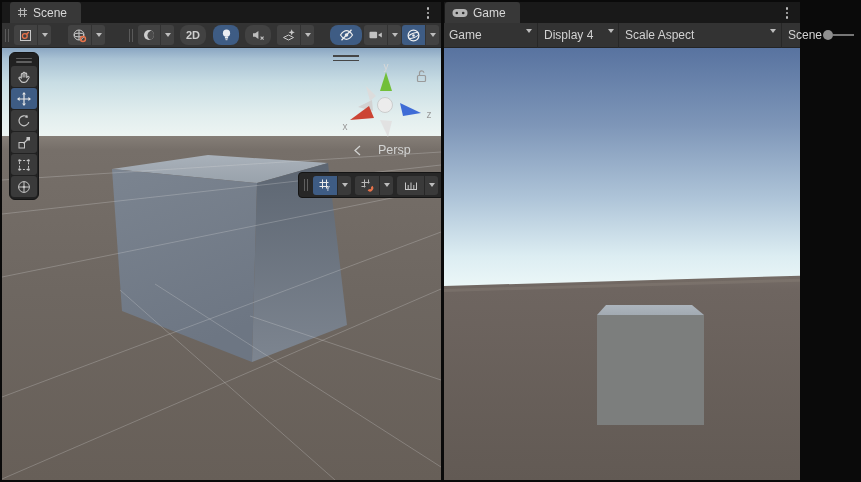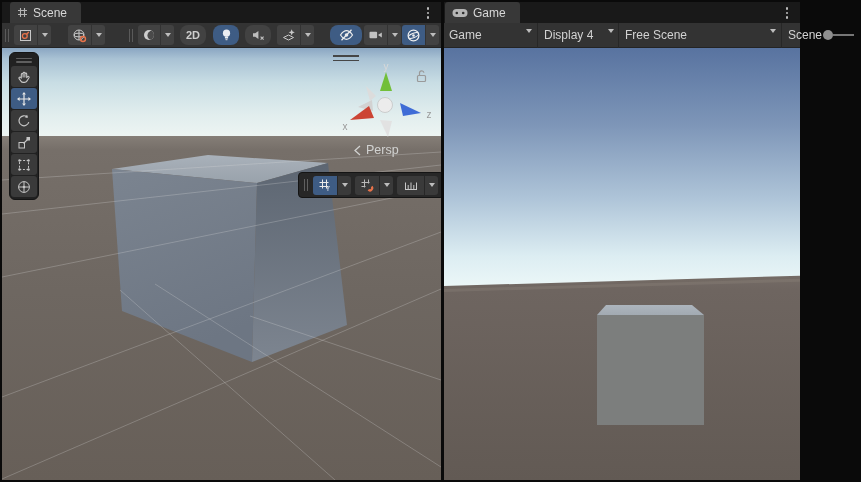--- a/index.html
+++ b/index.html
@@ -72,21 +72,21 @@
   }
   #toolstrip .grab { width:16px; height:10px; display:flex; flex-direction:column; justify-content:center; gap:2px; }
   #toolstrip .grab i { height:1.5px; background:#5f5f5f; border-radius:1px; }
   .toolbtn { width:26px; height:21px; display:flex; align-items:center; justify-content:center;
     background:#3a3a3a; border-radius:3px; margin-top:1px; }
   .toolbtn.active { background:#3e5c84; }
 
   #gizmo-grab { position:absolute; left:331px; top:7px; width:26px; display:flex; flex-direction:column; gap:3px; }
   #gizmo-grab i { height:1.5px; background:#464646; }
   #gizmo { position:absolute; left:334px; top:14px; }
-  #persp { position:absolute; left:351px; top:95px; display:flex; align-items:center; gap:4px;
+  #persp { position:absolute; left:351px; top:95px; display:flex; align-items:center; gap:16px;
     color:rgba(228,230,230,0.82); font-size:12.5px; }
   #lock { position:absolute; left:413px; top:21px; }
 
   #snapbar {
     position:absolute; left:296px; top:124px; height:26px;
     background:#272727; border:1px solid #141414; border-radius:4px;
     display:flex; align-items:center; gap:4px; padding:0 5px;
   }
   #snapbar .grab { display:flex; gap:2px; margin-right:1px; }
   #snapbar .grab i { width:1px; height:12px; background:#5f5f5f; }
@@ -411,21 +411,21 @@
 
     <div class="toolbar">
       <span class="ddtext" style="left:5px">Game</span>
       <span class="ddarrow" style="left:82px"><span class="tri"></span></span>
       <span class="gsep" style="left:93px"></span>
 
       <span class="ddtext" style="left:100px">Display 4</span>
       <span class="ddarrow" style="left:164px"><span class="tri"></span></span>
       <span class="gsep" style="left:174px"></span>
 
-      <span class="ddtext" style="left:181px">Free Scene</span>
+      <span class="ddtext" style="left:181px">Scale Aspect</span>
       <span class="ddarrow" style="left:326px"><span class="tri"></span></span>
       <span class="gsep" style="left:337px"></span>
 
       <span class="ddtext" style="left:344px">Scene</span>
       <span class="slider-knob" style="left:379px"></span>
       <span class="slider-track" style="left:389px;width:21px"></span>
     </div>
 
     <div class="viewport">
       <div id="game-sky"></div>

